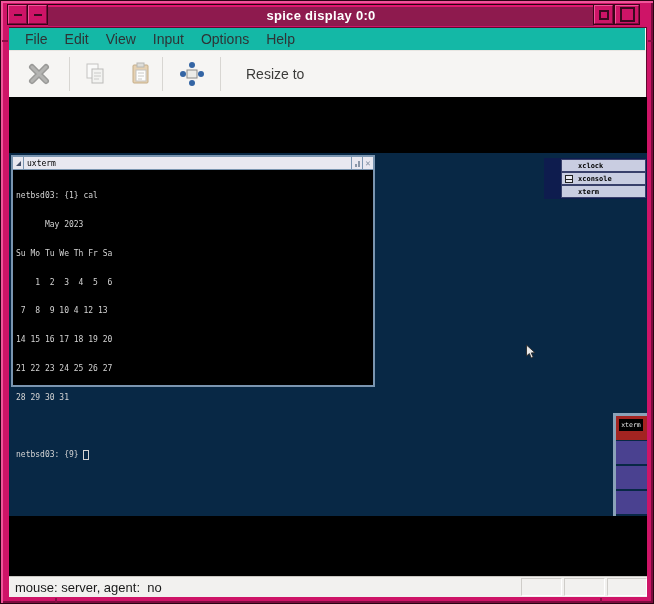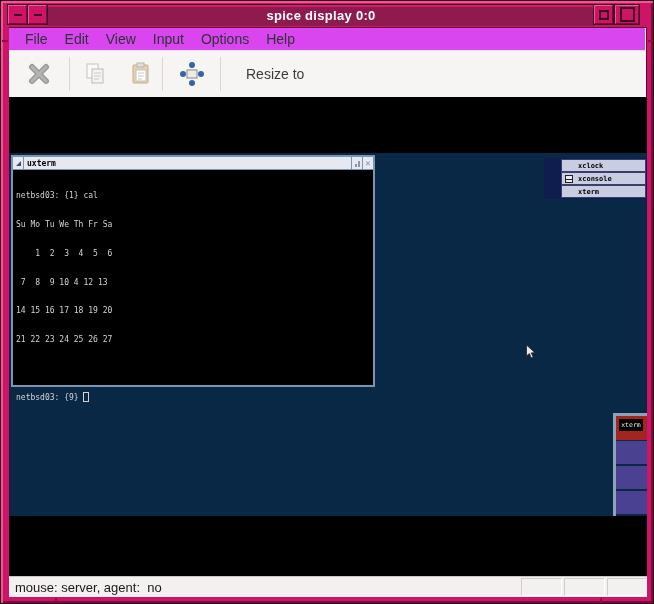--- a/index.html
+++ b/index.html
@@ -32,21 +32,21 @@
   .notch{background:#8A0E45;}
 
   
   .client{
     left:8px;top:26px;width:638px;height:570px;
     background:#F6F5F3;border:1px solid #5E0A30;
   }
   .menubar{
     left:8px;top:27px;width:636px;height:23px;
     display:flex;align-items:center;padding-left:16px;
-    background:#d946ef;border-bottom:1px solid #E8E6E2;
+    background:#14b8a6;border-bottom:1px solid #E8E6E2;
   }
   .menu-item{
     color:#2E3436;font-size:14px;margin-right:17px;cursor:default;
   }
   .toolbar{
     left:8px;top:50px;width:636px;height:46px;background:#F6F5F3;
     display:flex;align-items:center;
   }
   .tb-sep{width:1px;height:34px;background:#D8D6D2;}
   .tb-icon{display:flex;align-items:flex-start;justify-content:center;}
@@ -60,21 +60,21 @@
   .term-win{
     left:10px;top:154px;width:364px;height:232px;
     border:2px solid #7A95B0;background:#000;
   }
   .term-titlebar{
     height:12px;background:#E8E8F0;border-bottom:1px solid #7A95B0;
     display:flex;align-items:stretch;
     font-family:"DejaVu Sans Mono", monospace;font-size:8px;color:#000;
   }
   .term-menu-box{width:10px;border-right:1px solid #7A95B0;display:flex;align-items:center;justify-content:center;}
-  .term-title-text{flex:1;padding-left:3px;display:flex;align-items:center;font-weight:bold;}
+  .term-title-text{flex:1;padding-left:3px;display:flex;align-items:center;font-weight:normal;}
   .term-btn{width:10px;border-left:1px solid #7A95B0;display:flex;align-items:flex-end;justify-content:center;}
   .maxbars{display:flex;align-items:flex-end;gap:1px;padding-bottom:2px;}
   .maxbars i{display:block;width:2px;background:#8A97A8;}
   .term-close-x{color:#8A97A8;font-size:9px;line-height:11px;align-self:center;}
   .term-content{
     padding:2px 0 0 3px;
     font-family:"DejaVu Sans Mono", monospace;font-size:8px;line-height:9.6px;
     color:#D4D4D4;white-space:pre;
   }
   .term-line{white-space:pre;height:9.6px;}
@@ -222,25 +222,27 @@
             <i style="height:3px;"></i>
             <i style="height:6px;"></i>
           </span>
       </div>
       <div class="term-btn">
         <span class="term-close-x">✕</span>
       </div>
     </div>
     <div class="term-content">
       <div class="term-line">netbsd03: {1} cal</div>
+      <div class="term-line">      May 2023</div>
       <div class="term-line">Su Mo Tu We Th Fr Sa</div>
       <div class="term-line">    1  2  3  4  5  6</div>
       <div class="term-line"> 7  8  9 10 4 12 13</div>
       <div class="term-line">14 15 16 17 18 19 20</div>
       <div class="term-line">21 22 23 24 25 26 27</div>
+      <div class="term-line">28 29 30 31</div>
       <div class="term-line"></div>
       <div class="prompt-row">
         <span>netbsd03: {9} </span><span class="cursor-box"></span>
       </div>
     </div>
   </div>
 
   <div class="abs iconmgr">
     <div class="iconmgr-row">
       <span>xclock</span>

